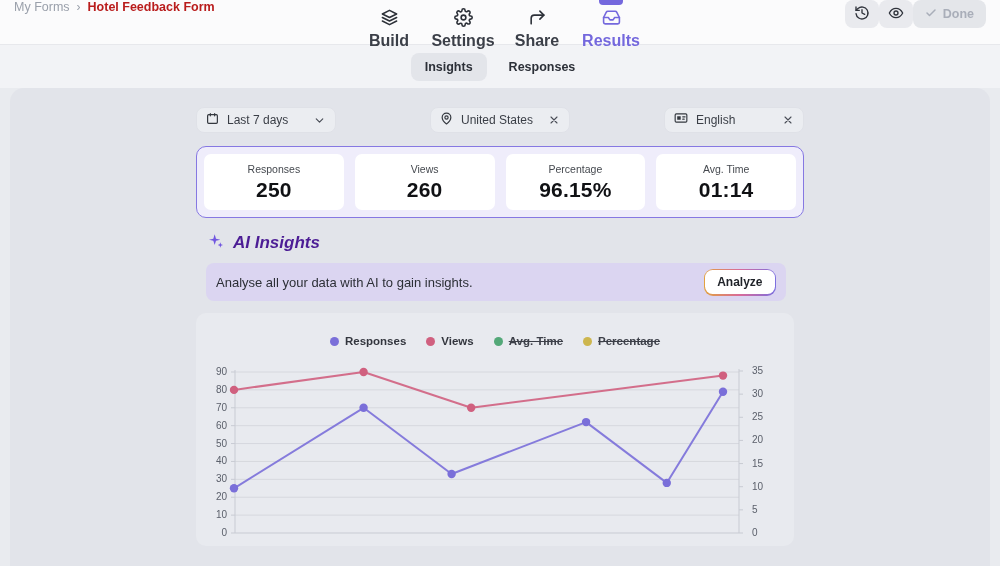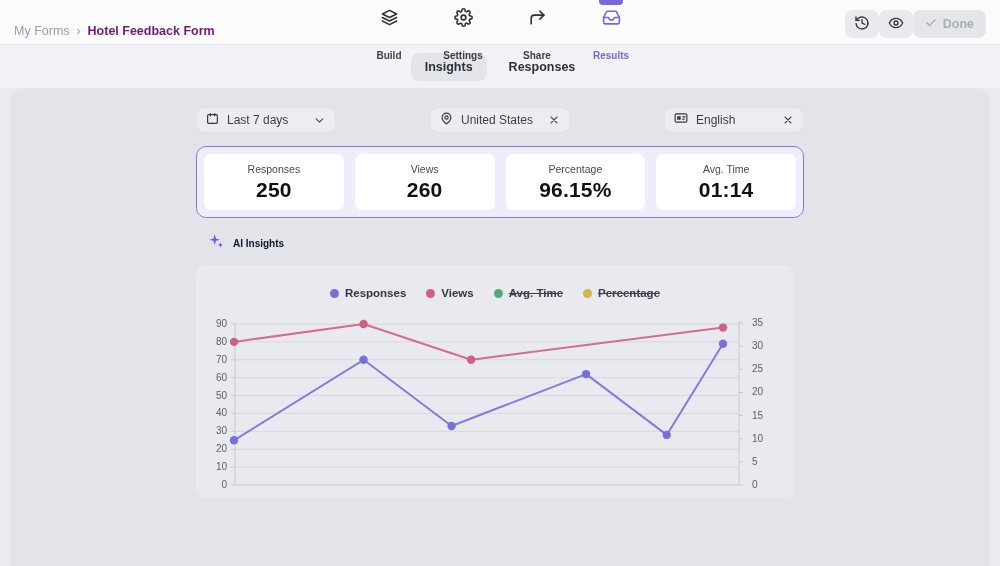--- a/index.html
+++ b/index.html
@@ -1,31 +1,31 @@
 <!DOCTYPE html>
 <html><head>
 <meta charset="utf-8">
 <style>
   * { margin:0; padding:0; box-sizing:border-box; }
   html,body { width:1000px; height:566px; overflow:hidden; }
   body { font-family:"Liberation Sans","DejaVu Sans",sans-serif; background:#e9ebef; color:#23262c; }
 
   
   .topbar { position:relative; height:45px; background:#fbfbfc; border-bottom:1px solid #e7e8ec;
-            display:flex; align-items:flex-end; justify-content:space-between; padding:6px 14px; }
+            display:flex; align-items:flex-start; justify-content:space-between; padding:0 14px; }
   .breadcrumb { display:flex; align-items:center; gap:7px; font-size:12.5px; }
   .breadcrumb .parent { color:#9aa0ab; cursor:pointer; }
   .breadcrumb .sep { color:#9aa0ab; font-size:12px; }
-  .breadcrumb .current { color:#701a75; font-weight:600; }
+  .breadcrumb .current { color:#b91c1c; font-weight:600; }
 
   .topnav { position:absolute; left:50%; top:0; transform:translateX(-50%); height:45px;
             display:flex; align-items:stretch; gap:22px; }
   .nav-item { position:relative; width:52px; display:flex; flex-direction:column; align-items:center;
               justify-content:flex-start; padding-top:8px; cursor:pointer; color:#2c3038; }
-  .nav-item .nav-label { font-size:10px; font-weight:600; margin-top:19px; color:#3b3f48; }
+  .nav-item .nav-label { font-size:16px; font-weight:600; margin-top:1px; color:#3b3f48; }
   .nav-item.active { color:#7468dd; }
   .nav-item.active .nav-label { color:#7468dd; }
   .nav-indicator { position:absolute; top:0; left:50%; transform:translateX(-50%);
                    width:24px; height:5px; background:#7468dd; border-radius:0 0 4px 4px; }
 
   .top-actions { display:flex; align-items:center; gap:0; }
   .icon-btn { width:34px; height:28px; border:none; border-radius:8px; background:#e9eaee;
               display:flex; align-items:center; justify-content:center; color:#2f333b; cursor:pointer; }
   .done-btn { height:28px; border:none; border-radius:8px; background:#e4e6ea; color:#a9aeb9;
               font-size:12.5px; font-weight:600; display:flex; align-items:center; gap:6px;
@@ -51,21 +51,21 @@
   
   .stats-box { margin-top:13px; height:72px; background:#efedfb; border:1.5px solid #8678e2;
                border-radius:10px; padding:7px; display:flex; gap:11px; }
   .stat-card { flex:1; background:#ffffff; border-radius:7px; display:flex; flex-direction:column;
                align-items:center; justify-content:center; }
   .stat-label { font-size:10.5px; color:#45494f; }
   .stat-value { font-size:21px; font-weight:700; color:#101114; margin-top:3px; letter-spacing:.2px; }
 
   
   .ai-head { margin:15px 0 0 12px; display:flex; align-items:center; gap:9px; }
-  .ai-title { font-size:10px; font-weight:700; color:#0f172a; }
+  .ai-title { font-size:17px; font-weight:700; color:#4c1d95;font-style:italic; }
   .ai-banner { margin:10px 18px 0 10px; height:38px; background:#dbd5f1; border-radius:8px;
                display:flex; align-items:center; padding:0 10px; }
   .ai-text { flex:1; font-size:13px; color:#2c2f36; }
   .analyze-wrap { padding:1.5px; border-radius:9px; cursor:pointer;
                   background:linear-gradient(90deg,#e2a23f,#d86a9a,#7b6fe0); }
   .analyze-btn { background:#ffffff; border:none; border-radius:7.5px; padding:5px 12px;
                  font-size:12px; font-weight:700; color:#1f2228; font-family:inherit; cursor:pointer; }
 
   
   .chart-card { position:relative; margin-top:12px; width:598px; height:233px;
@@ -233,20 +233,26 @@
       </div>
 
       <div class="ai-head">
         <span>
           <svg width="16" height="16" viewBox="0 0 24 24" fill="#7157e0">
               <path d="M10 2l2 6.5L18.5 10 12 11.5 10 18l-2-6.5L1.5 10 8 8.5z"></path>
               <path d="M18.5 14l1 3 3 1-3 1-1 3-1-3-3-1 3-1z"></path>
             </svg>
         </span>
         <span class="ai-title">AI Insights</span>
+      </div>
+      <div class="ai-banner">
+        <span class="ai-text">Analyse all your data with AI to gain insights.</span>
+        <span class="analyze-wrap">
+          <button class="analyze-btn">Analyze</button>
+        </span>
       </div>
 
       <div class="chart-card">
         <div class="legend">
           <div class="legend-item">
             <span class="legend-dot" style="background: rgb(122, 111, 217);"></span>
             <span class="legend-label">Responses</span>
           </div>
           <div class="legend-item">
             <span class="legend-dot" style="background: rgb(208, 96, 127);"></span>

